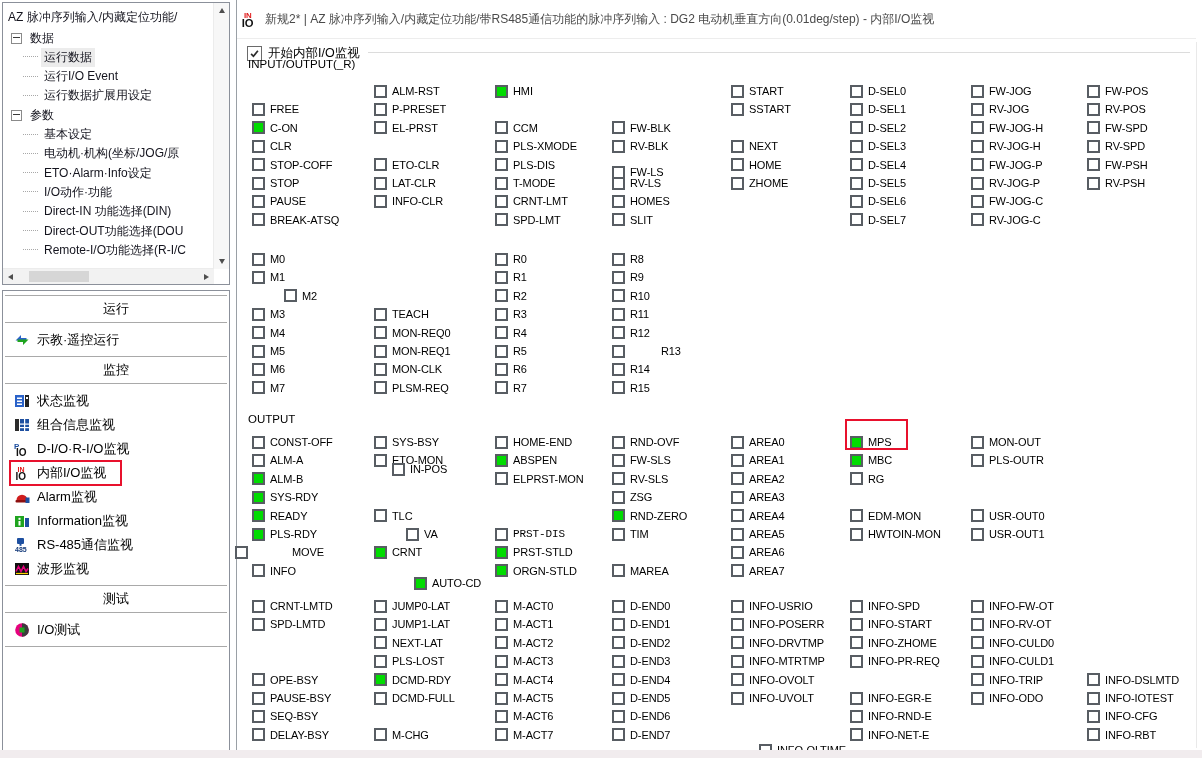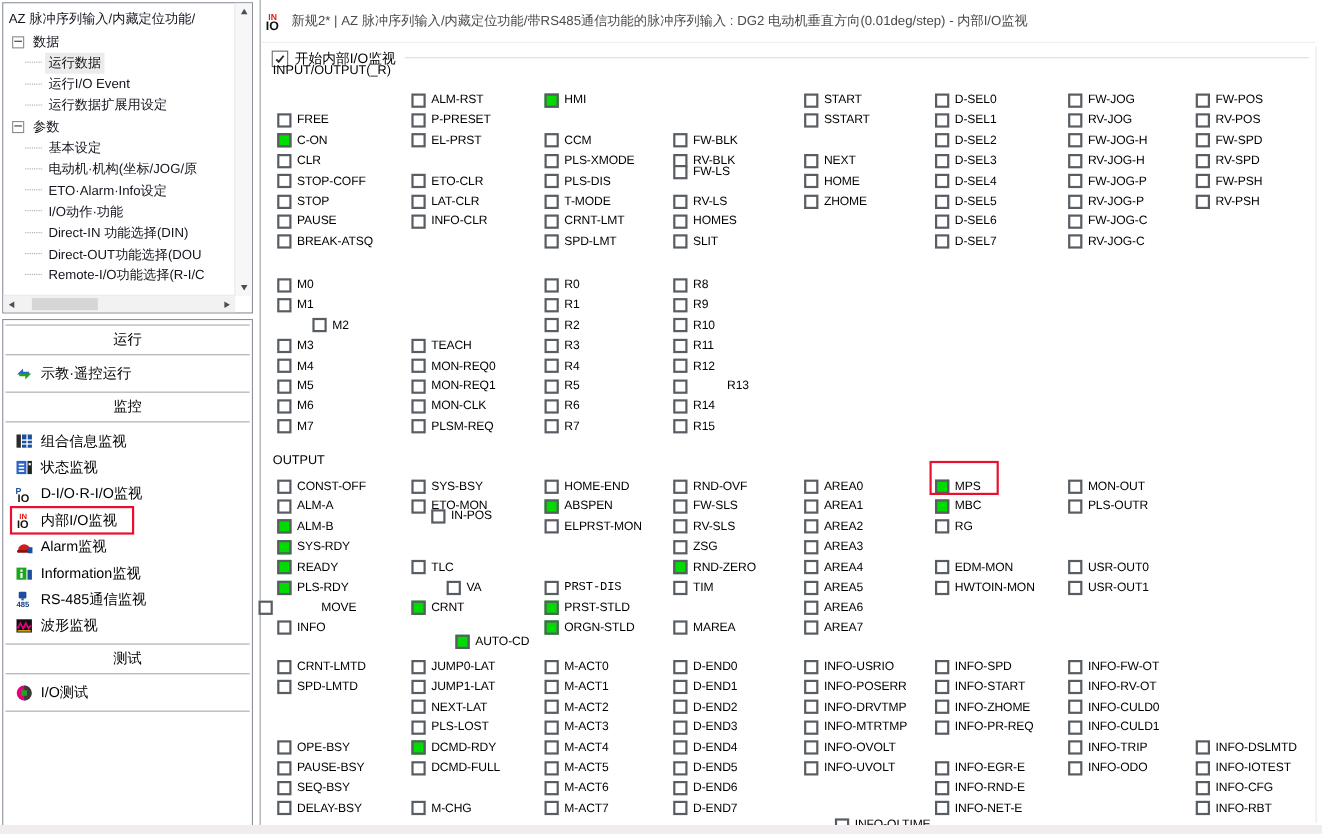--- a/index.html
+++ b/index.html
@@ -151,41 +151,41 @@
         <span>示教·遥控运行</span>
       </div>
     </div>
     <div class="nav-divider"></div>
     <div class="nav-header">监控</div>
     <div class="nav-divider"></div>
     <div class="nav-group">
       <div class="nav-item">
         <span class="icn">
           <svg viewBox="0 0 16 16">
-            <rect x="1" y="2" width="4" height="12" fill="#2b2b2b"></rect>
-            <rect x="6" y="2" width="9" height="12" fill="#1d4fa0"></rect>
-            <rect x="6" y="6.5" width="9" height="1.2" fill="#fff"></rect>
-            <rect x="6" y="10" width="9" height="1.2" fill="#fff"></rect>
-            <rect x="10" y="2" width="1.2" height="12" fill="#fff"></rect>
-          </svg>
-        </span>
-        <span>组合信息监视</span>
-      </div>
-      <div class="nav-item">
-        <span class="icn">
-          <svg viewBox="0 0 16 16">
             <rect x="1" y="2" width="9" height="12" fill="#2a62c9"></rect>
             <rect x="3" y="4.5" width="5" height="1.5" fill="#fff"></rect>
             <rect x="3" y="7.5" width="5" height="1.5" fill="#fff"></rect>
             <rect x="3" y="10.5" width="5" height="1.5" fill="#fff"></rect>
             <rect x="11" y="2" width="4" height="12" fill="#222"></rect>
             <rect x="12" y="4" width="2" height="2" fill="#fff"></rect>
           </svg>
         </span>
         <span>状态监视</span>
+      </div>
+      <div class="nav-item">
+        <span class="icn">
+          <svg viewBox="0 0 16 16">
+            <rect x="1" y="2" width="4" height="12" fill="#2b2b2b"></rect>
+            <rect x="6" y="2" width="9" height="12" fill="#1d4fa0"></rect>
+            <rect x="6" y="6.5" width="9" height="1.2" fill="#fff"></rect>
+            <rect x="6" y="10" width="9" height="1.2" fill="#fff"></rect>
+            <rect x="10" y="2" width="1.2" height="12" fill="#fff"></rect>
+          </svg>
+        </span>
+        <span>组合信息监视</span>
       </div>
       <div class="nav-item">
         <span class="icn">
           <svg viewBox="0 0 16 16">
             <text x="0" y="8" font-size="8" font-weight="bold" fill="#1d4fa0" font-family="sans-serif">P</text>
             <text x="2" y="15" font-size="10" font-weight="bold" fill="#111" font-family="sans-serif">IO</text>
           </svg>
         </span>
         <span>D-I/O·R-I/O监视</span>
       </div>
@@ -365,21 +365,21 @@
       <span class="lbl">SPD-LMT</span>
     </div>
     <div class="sig" style="left: 612px; top: 120.8px;">
       <span class="box"></span>
       <span class="lbl">FW-BLK</span>
     </div>
     <div class="sig" style="left: 612px; top: 139.2px;">
       <span class="box"></span>
       <span class="lbl">RV-BLK</span>
     </div>
-    <div class="sig" style="left: 612px; top: 149px;">
+    <div class="sig" style="left: 612px; top: 165px;">
       <span class="box"></span>
       <span class="lbl">FW-LS</span>
     </div>
     <div class="sig" style="left: 612px; top: 176px;">
       <span class="box"></span>
       <span class="lbl">RV-LS</span>
     </div>
     <div class="sig" style="left: 612px; top: 194.4px;">
       <span class="box"></span>
       <span class="lbl">HOMES</span>

